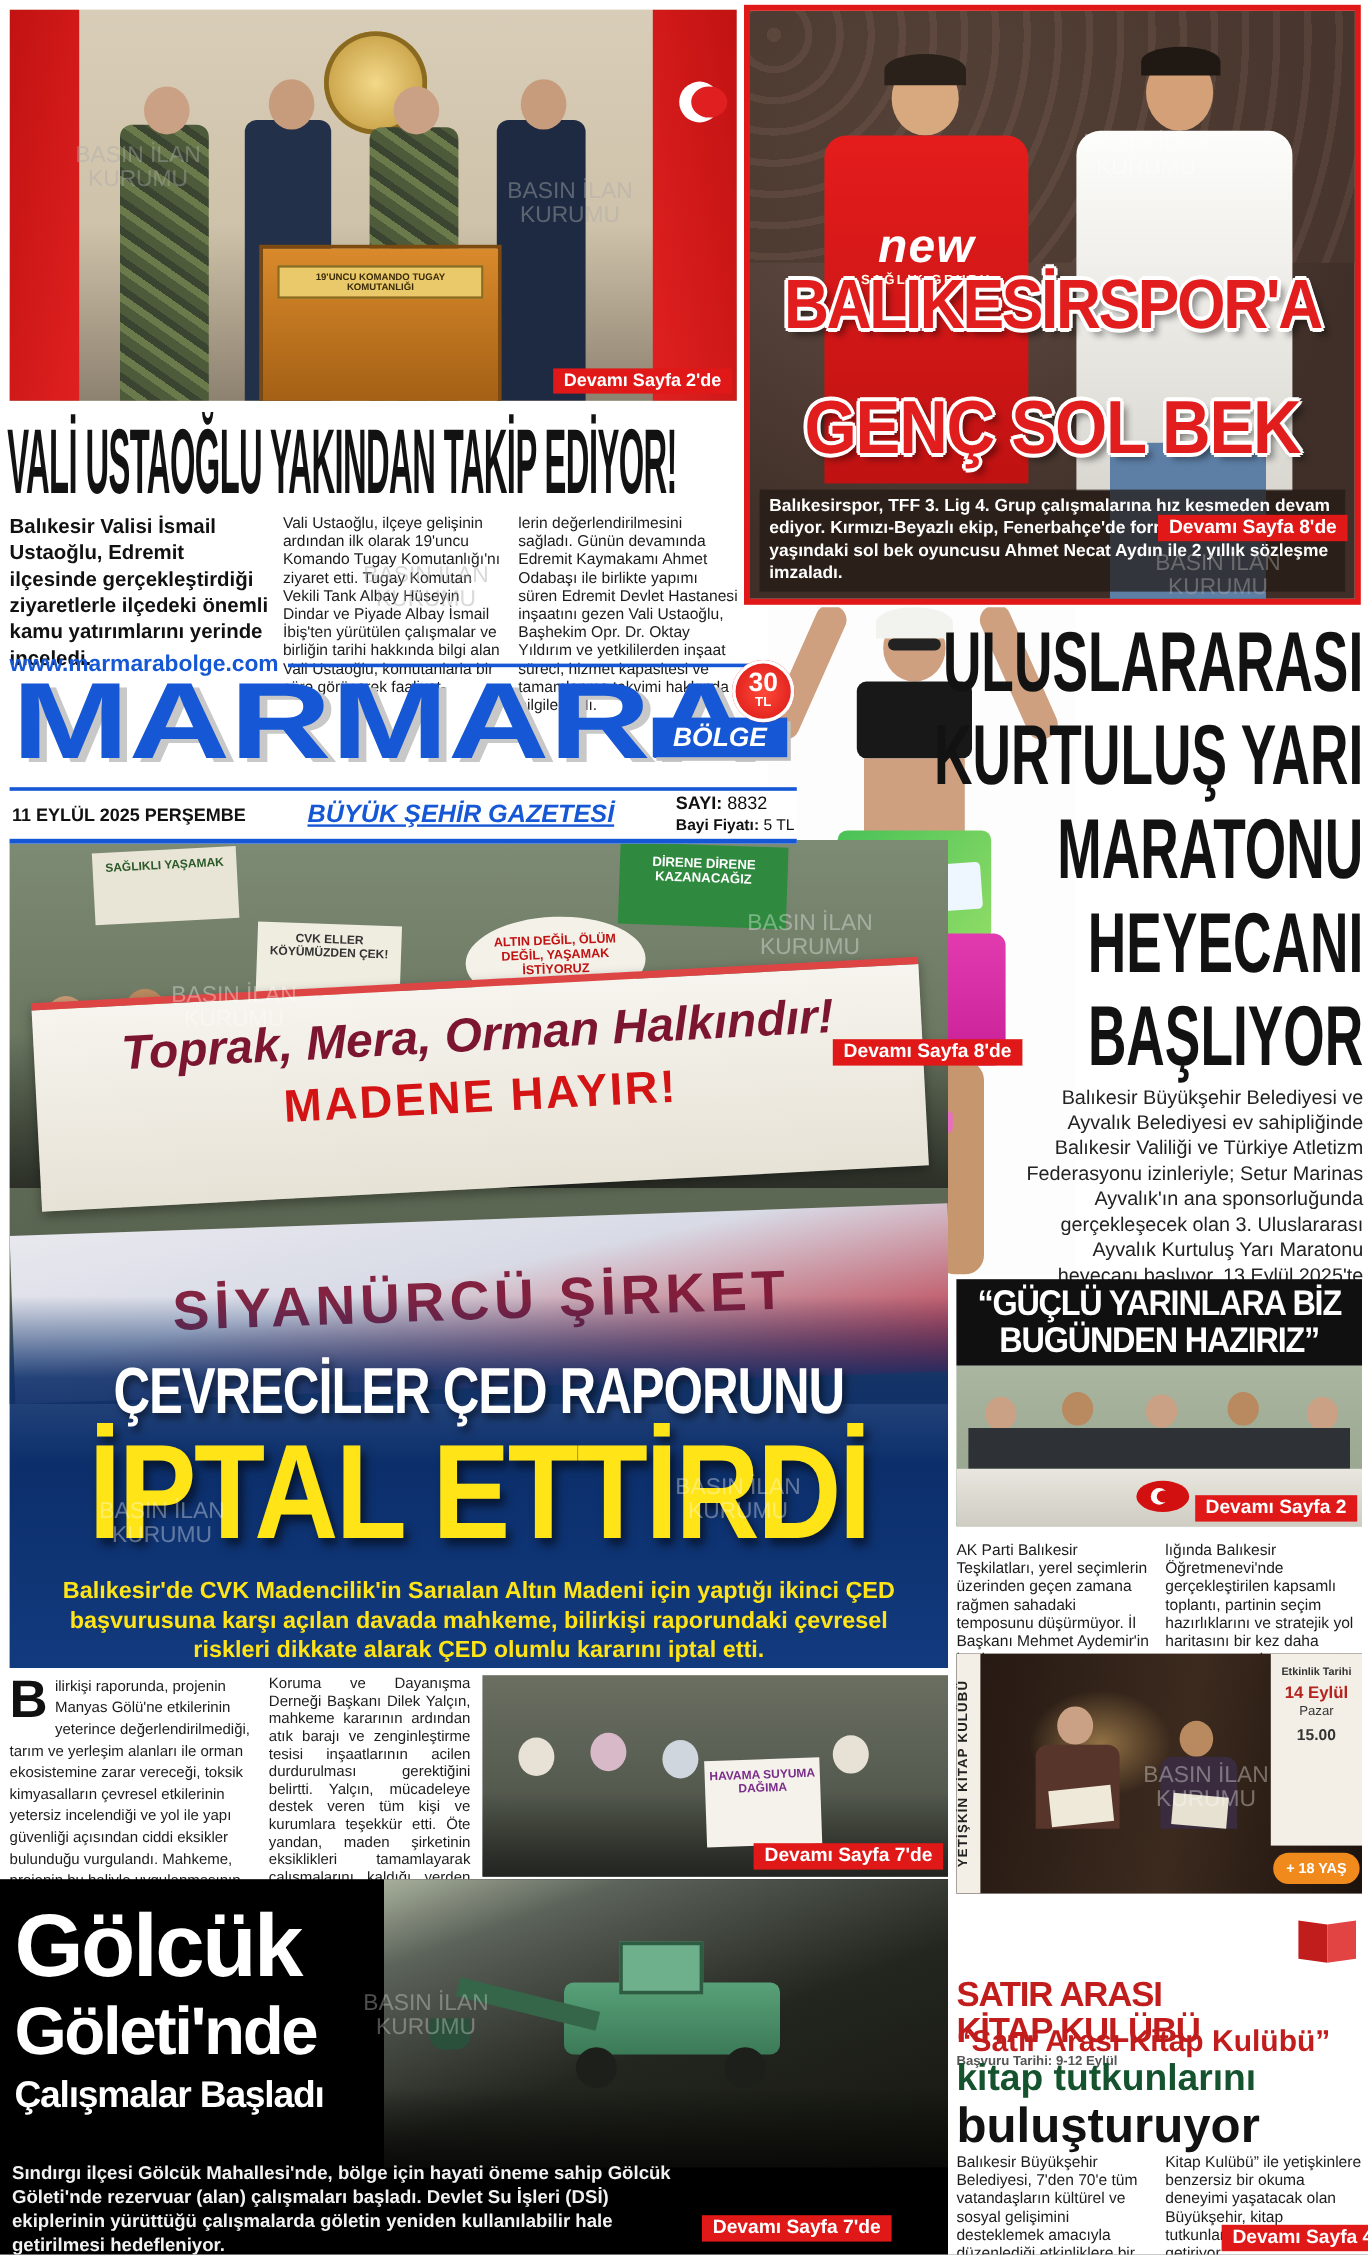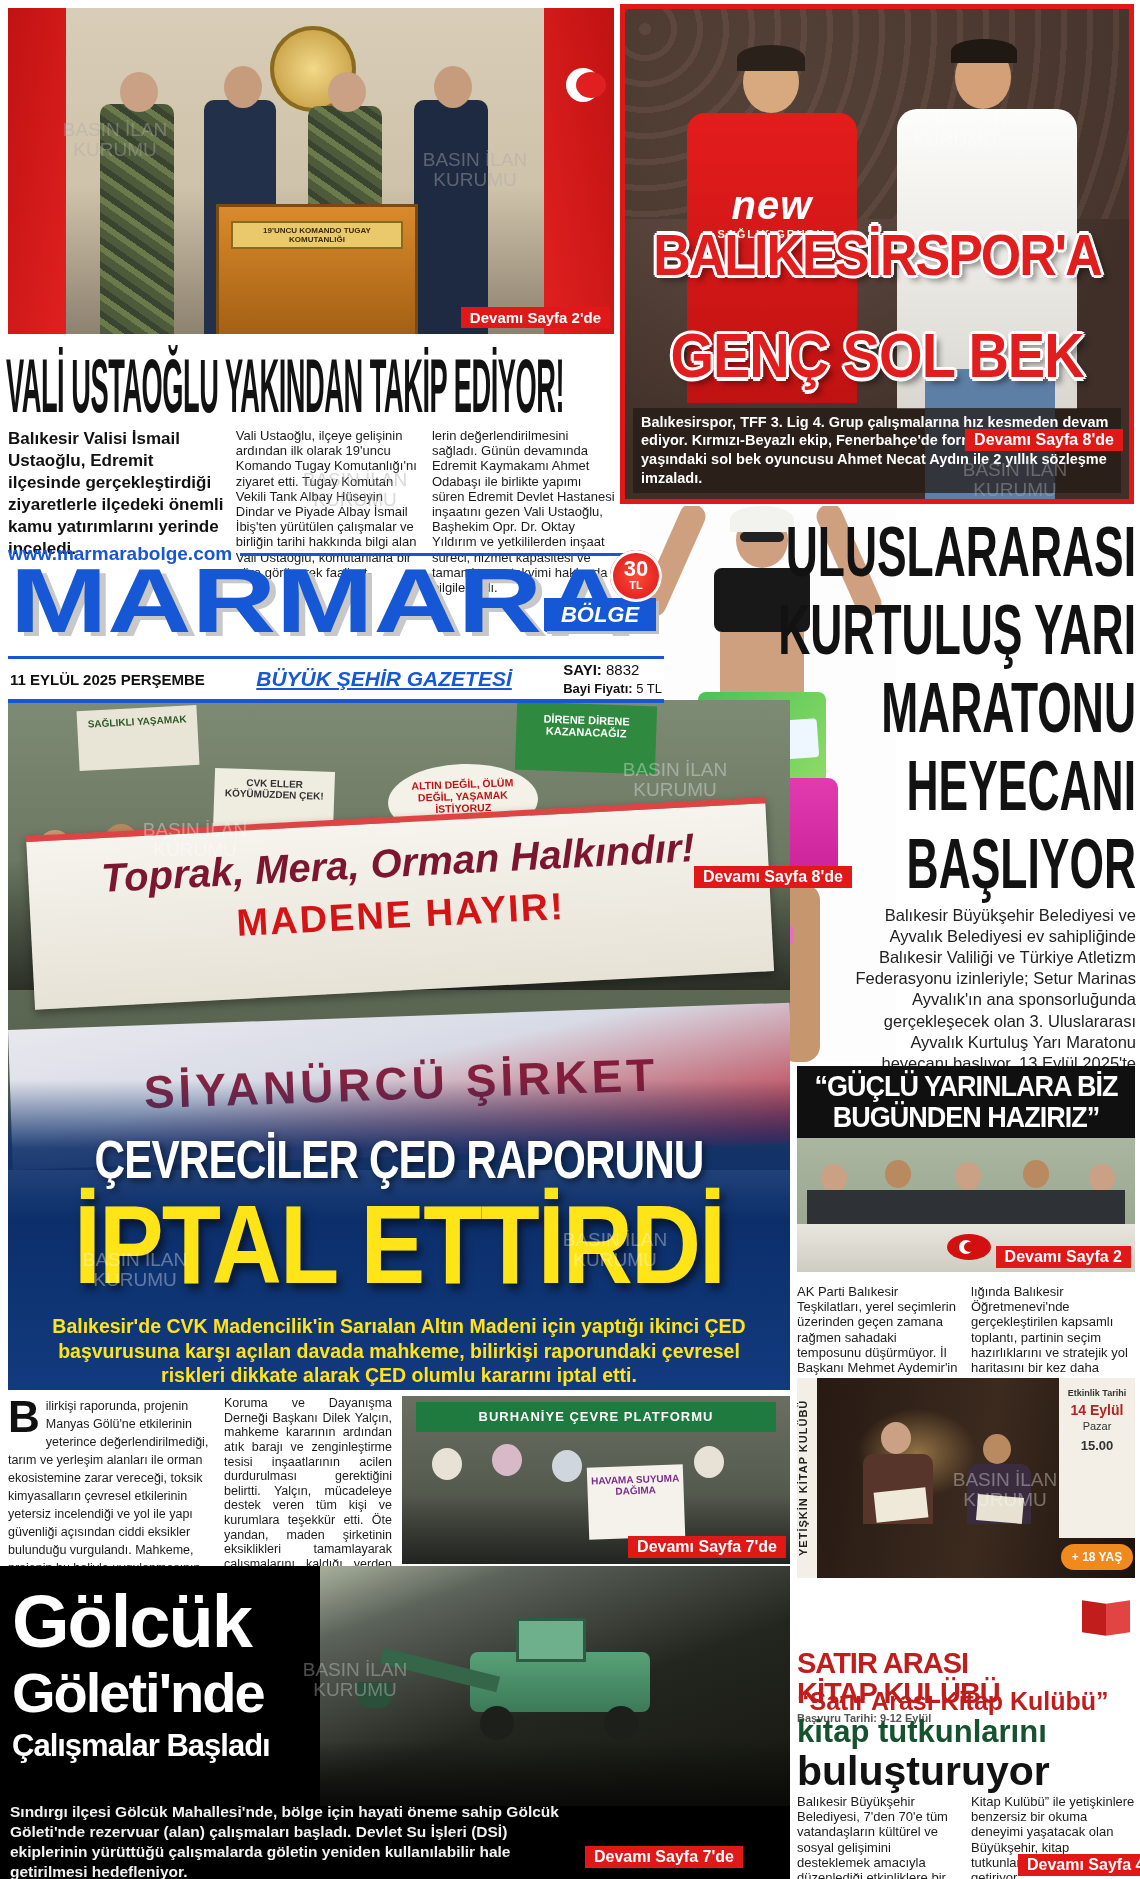--- a/index.html
+++ b/index.html
@@ -172,21 +172,20 @@
     <div style="margin:18px auto 0 auto;width:730px;text-align:center;color:#ffe418;font-weight:bold;font-size:19.5px;line-height:1.26;">Balıkesir'de CVK Madencilik'in Sarıalan Altın Madeni için yaptığı ikinci ÇED başvurusuna karşı açılan davada mahkeme, bilirkişi raporundaki çevresel riskleri dikkate alarak ÇED olumlu kararını iptal etti.</div>
   </div>
 
   <div class="abs" style="left:8px;top:1396px;width:782px;display:flex;gap:10px;">
     <div style="width:206px;">
       <span style="float:left;font-size:44px;line-height:38px;font-weight:900;padding:2px 6px 0 0;color:#111;">B</span>
       <span class="bodytxt" style="font-size:12.5px;">ilirkişi raporunda, projenin Manyas Gölü'ne etkilerinin yeterince değerlendirilmediği, tarım ve yerleşim alanları ile orman ekosistemine zarar vereceği, toksik kimyasalların çevresel etkilerinin yetersiz incelendiği ve yol ile yapı güvenliği açısından ciddi eksikler bulunduğu vurgulandı. Mahkeme, projenin bu haliyle uygulanmasının çevre ve ekolojik denge açısından kabul edilemez olduğuna hükmetti. Gökçeyazı Türkmen Dağı Çevre</span>
     </div>
     <div class="bodytxt" style="width:168px;font-size:12.5px;">Koruma ve Dayanışma Derneği Başkanı Dilek Yalçın, mahkeme kararının ardından atık barajı ve zenginleştirme tesisi inşaatlarının acilen durdurulması gerektiğini belirtti. Yalçın, mücadeleye destek veren tüm kişi ve kurumlara teşekkür etti. Öte yandan, maden şirketinin eksiklikleri tamamlayarak çalışmalarını kaldığı yerden devam ettirmesi bekleniyor. Yetkililer, süreç tamamlanmadan projenin başlamasının mümkün olmadığını ifade ediyor.</div>
     <div class="photo" style="position:relative;width:388px;height:168px;background:linear-gradient(#6a6f62,#454a40);">
-      <div class="abs" style="left:14px;top:6px;right:14px;height:30px;background:#1e7a3e;color:#fff;font-weight:bold;font-size:13px;text-align:center;line-height:30px;letter-spacing:1px;">BURHANİYE ÇEVRE PLATFORMU</div>
       <div class="head" style="left:30px;top:52px;width:30px;height:32px;background:#e8e2d6;"></div>
       <div class="head" style="left:90px;top:48px;width:30px;height:32px;background:#d8b9c8;"></div>
       <div class="head" style="left:150px;top:54px;width:30px;height:32px;background:#cfd6de;"></div>
       <div class="head" style="left:292px;top:50px;width:30px;height:32px;background:#e8e2d6;"></div>
       <div class="abs" style="left:0;bottom:0;width:388px;height:70px;background:linear-gradient(rgba(30,32,28,0),rgba(25,27,24,.8));"></div>
       <div class="abs" style="left:186px;top:70px;width:96px;height:64px;background:#f4f2ea;color:#7b2d8b;font-size:10px;font-weight:bold;text-align:center;padding-top:8px;transform:rotate(-2deg);">HAVAMA SUYUMA DAĞIMA</div>
       <span class="label-red abs" style="right:4px;bottom:6px;">Devamı Sayfa 7'de</span>
     </div>
   </div>
 

